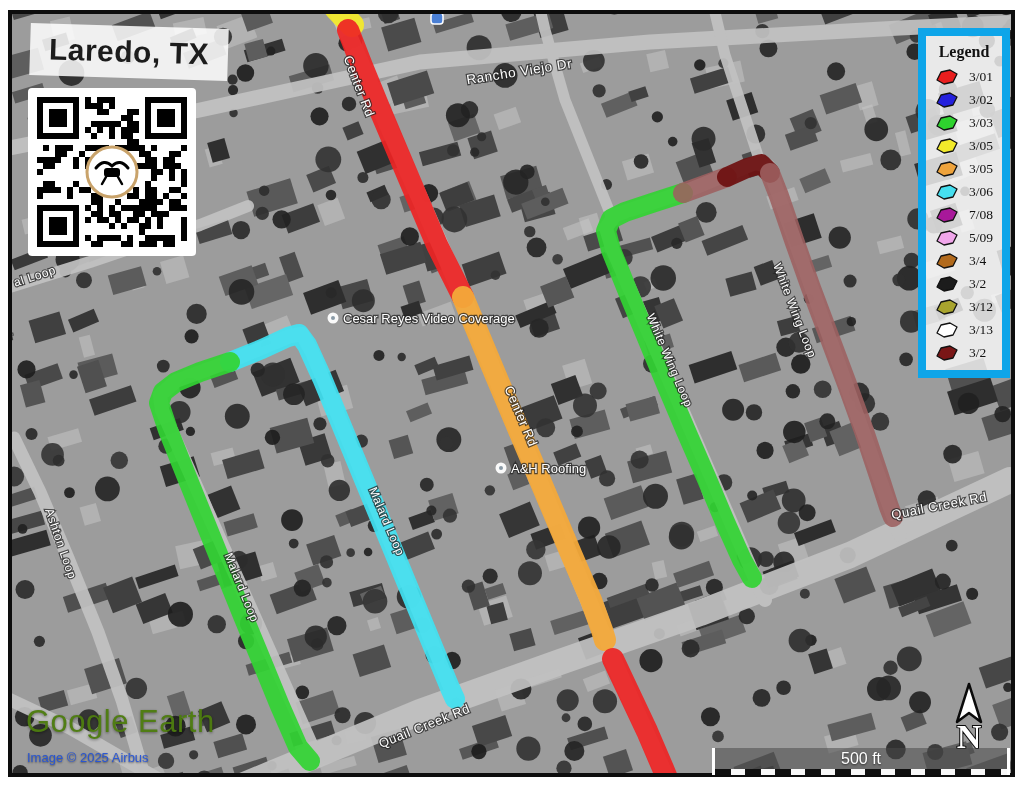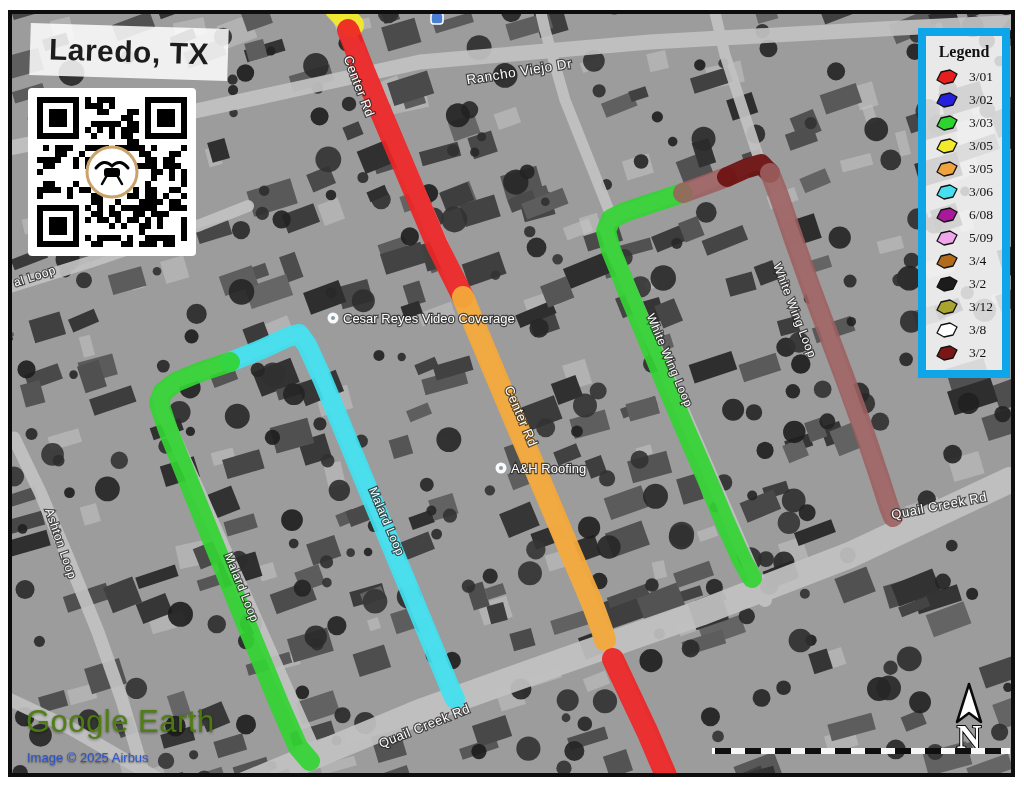--- a/index.html
+++ b/index.html
@@ -945,21 +945,21 @@
       <div class="leg-row">
         <svg width="26" height="18" viewBox="0 0 26 18">
           <polygon points="3,12 7,4 16,2 23,6 19,14 10,16" fill="#46dff0" stroke="#111" stroke-width="1.3" stroke-linejoin="round"></polygon>
         </svg>
         <span class="leg-label">3/06</span>
       </div>
       <div class="leg-row">
         <svg width="26" height="18" viewBox="0 0 26 18">
           <polygon points="3,12 7,4 16,2 23,6 19,14 10,16" fill="#a8189a" stroke="#111" stroke-width="1.3" stroke-linejoin="round"></polygon>
         </svg>
-        <span class="leg-label">6/08</span>
+        <span class="leg-label">7/08</span>
       </div>
       <div class="leg-row">
         <svg width="26" height="18" viewBox="0 0 26 18">
           <polygon points="3,12 7,4 16,2 23,6 19,14 10,16" fill="#f0a6ea" stroke="#111" stroke-width="1.3" stroke-linejoin="round"></polygon>
         </svg>
         <span class="leg-label">5/09</span>
       </div>
       <div class="leg-row">
         <svg width="26" height="18" viewBox="0 0 26 18">
           <polygon points="3,12 7,4 16,2 23,6 19,14 10,16" fill="#b26a1c" stroke="#111" stroke-width="1.3" stroke-linejoin="round"></polygon>
@@ -975,29 +975,32 @@
       <div class="leg-row">
         <svg width="26" height="18" viewBox="0 0 26 18">
           <polygon points="3,12 7,4 16,2 23,6 19,14 10,16" fill="#a8a42e" stroke="#111" stroke-width="1.3" stroke-linejoin="round"></polygon>
         </svg>
         <span class="leg-label">3/12</span>
       </div>
       <div class="leg-row">
         <svg width="26" height="18" viewBox="0 0 26 18">
           <polygon points="3,12 7,4 16,2 23,6 19,14 10,16" fill="#ffffff" stroke="#111" stroke-width="1.3" stroke-linejoin="round"></polygon>
         </svg>
-        <span class="leg-label">3/8</span>
+        <span class="leg-label">3/13</span>
       </div>
       <div class="leg-row">
         <svg width="26" height="18" viewBox="0 0 26 18">
           <polygon points="3,12 7,4 16,2 23,6 19,14 10,16" fill="#7a1616" stroke="#111" stroke-width="1.3" stroke-linejoin="round"></polygon>
         </svg>
         <span class="leg-label">3/2</span>
       </div>
     </div>
 </div>
 
 <div class="overlay ge-brand">Google Earth</div>
 <div class="overlay ge-credit">Image © 2025 Airbus</div>
 
 <div class="overlay scale-bar">
+  <div class="scale-band">
+    <span class="scale-text">500 ft</span>
+  </div>
   <div class="scale-stripes"></div>
 </div>
 
 </body></html>

